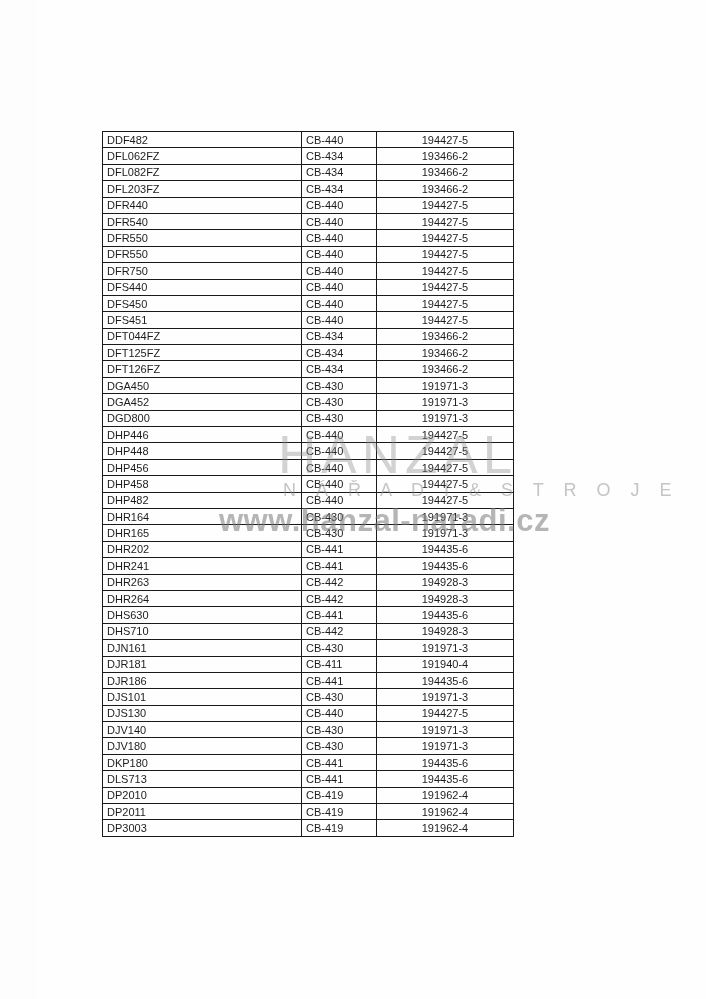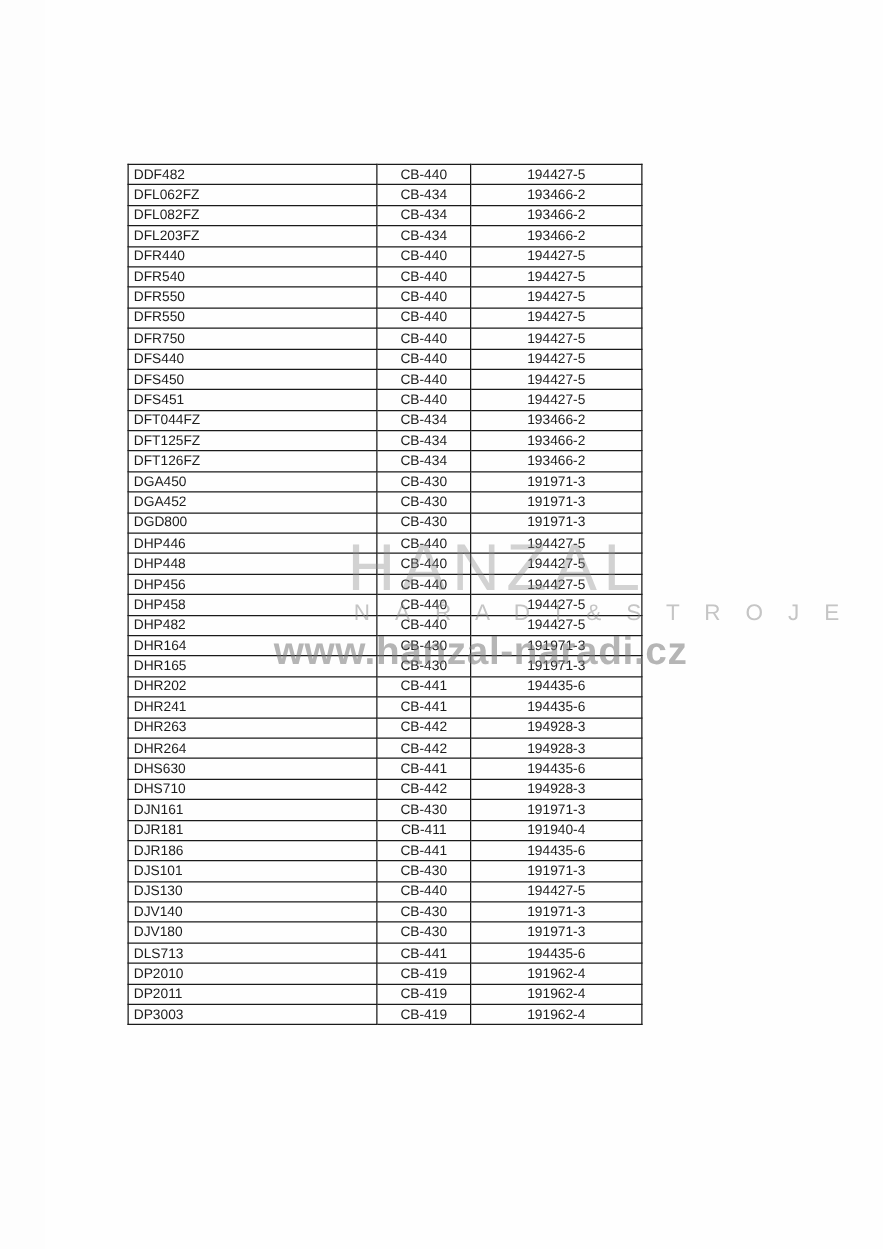--- a/index.html
+++ b/index.html
@@ -34,21 +34,21 @@
     font-size: 11px;
     line-height: 14px;
     color: #1c1c1c;
     height: 15.4px;
     padding: 0 4px;
     white-space: nowrap;
     overflow: hidden;
     background: transparent;
   }
   .parts-table td.col-0 { width: 190px; text-align: left; }
-  .parts-table td.col-1 { width: 66px;  text-align: center; }
+  .parts-table td.col-1 { width: 66px;  text-align: left; }
   .parts-table td.col-2 { width: 128px; text-align: center; }
 
   
   .watermark {
     position: absolute;
     inset: 0;
     z-index: 2;
     pointer-events: none;
   }
   .wm-logo {
@@ -275,20 +275,25 @@
           <td class="col-0">DJV140</td>
           <td class="col-1">CB-430</td>
           <td class="col-2">191971-3</td>
         </tr>
         <tr>
           <td class="col-0">DJV180</td>
           <td class="col-1">CB-430</td>
           <td class="col-2">191971-3</td>
         </tr>
         <tr>
+          <td class="col-0">DKP180</td>
+          <td class="col-1">CB-441</td>
+          <td class="col-2">194435-6</td>
+        </tr>
+        <tr>
           <td class="col-0">DLS713</td>
           <td class="col-1">CB-441</td>
           <td class="col-2">194435-6</td>
         </tr>
         <tr>
           <td class="col-0">DP2010</td>
           <td class="col-1">CB-419</td>
           <td class="col-2">191962-4</td>
         </tr>
         <tr>

